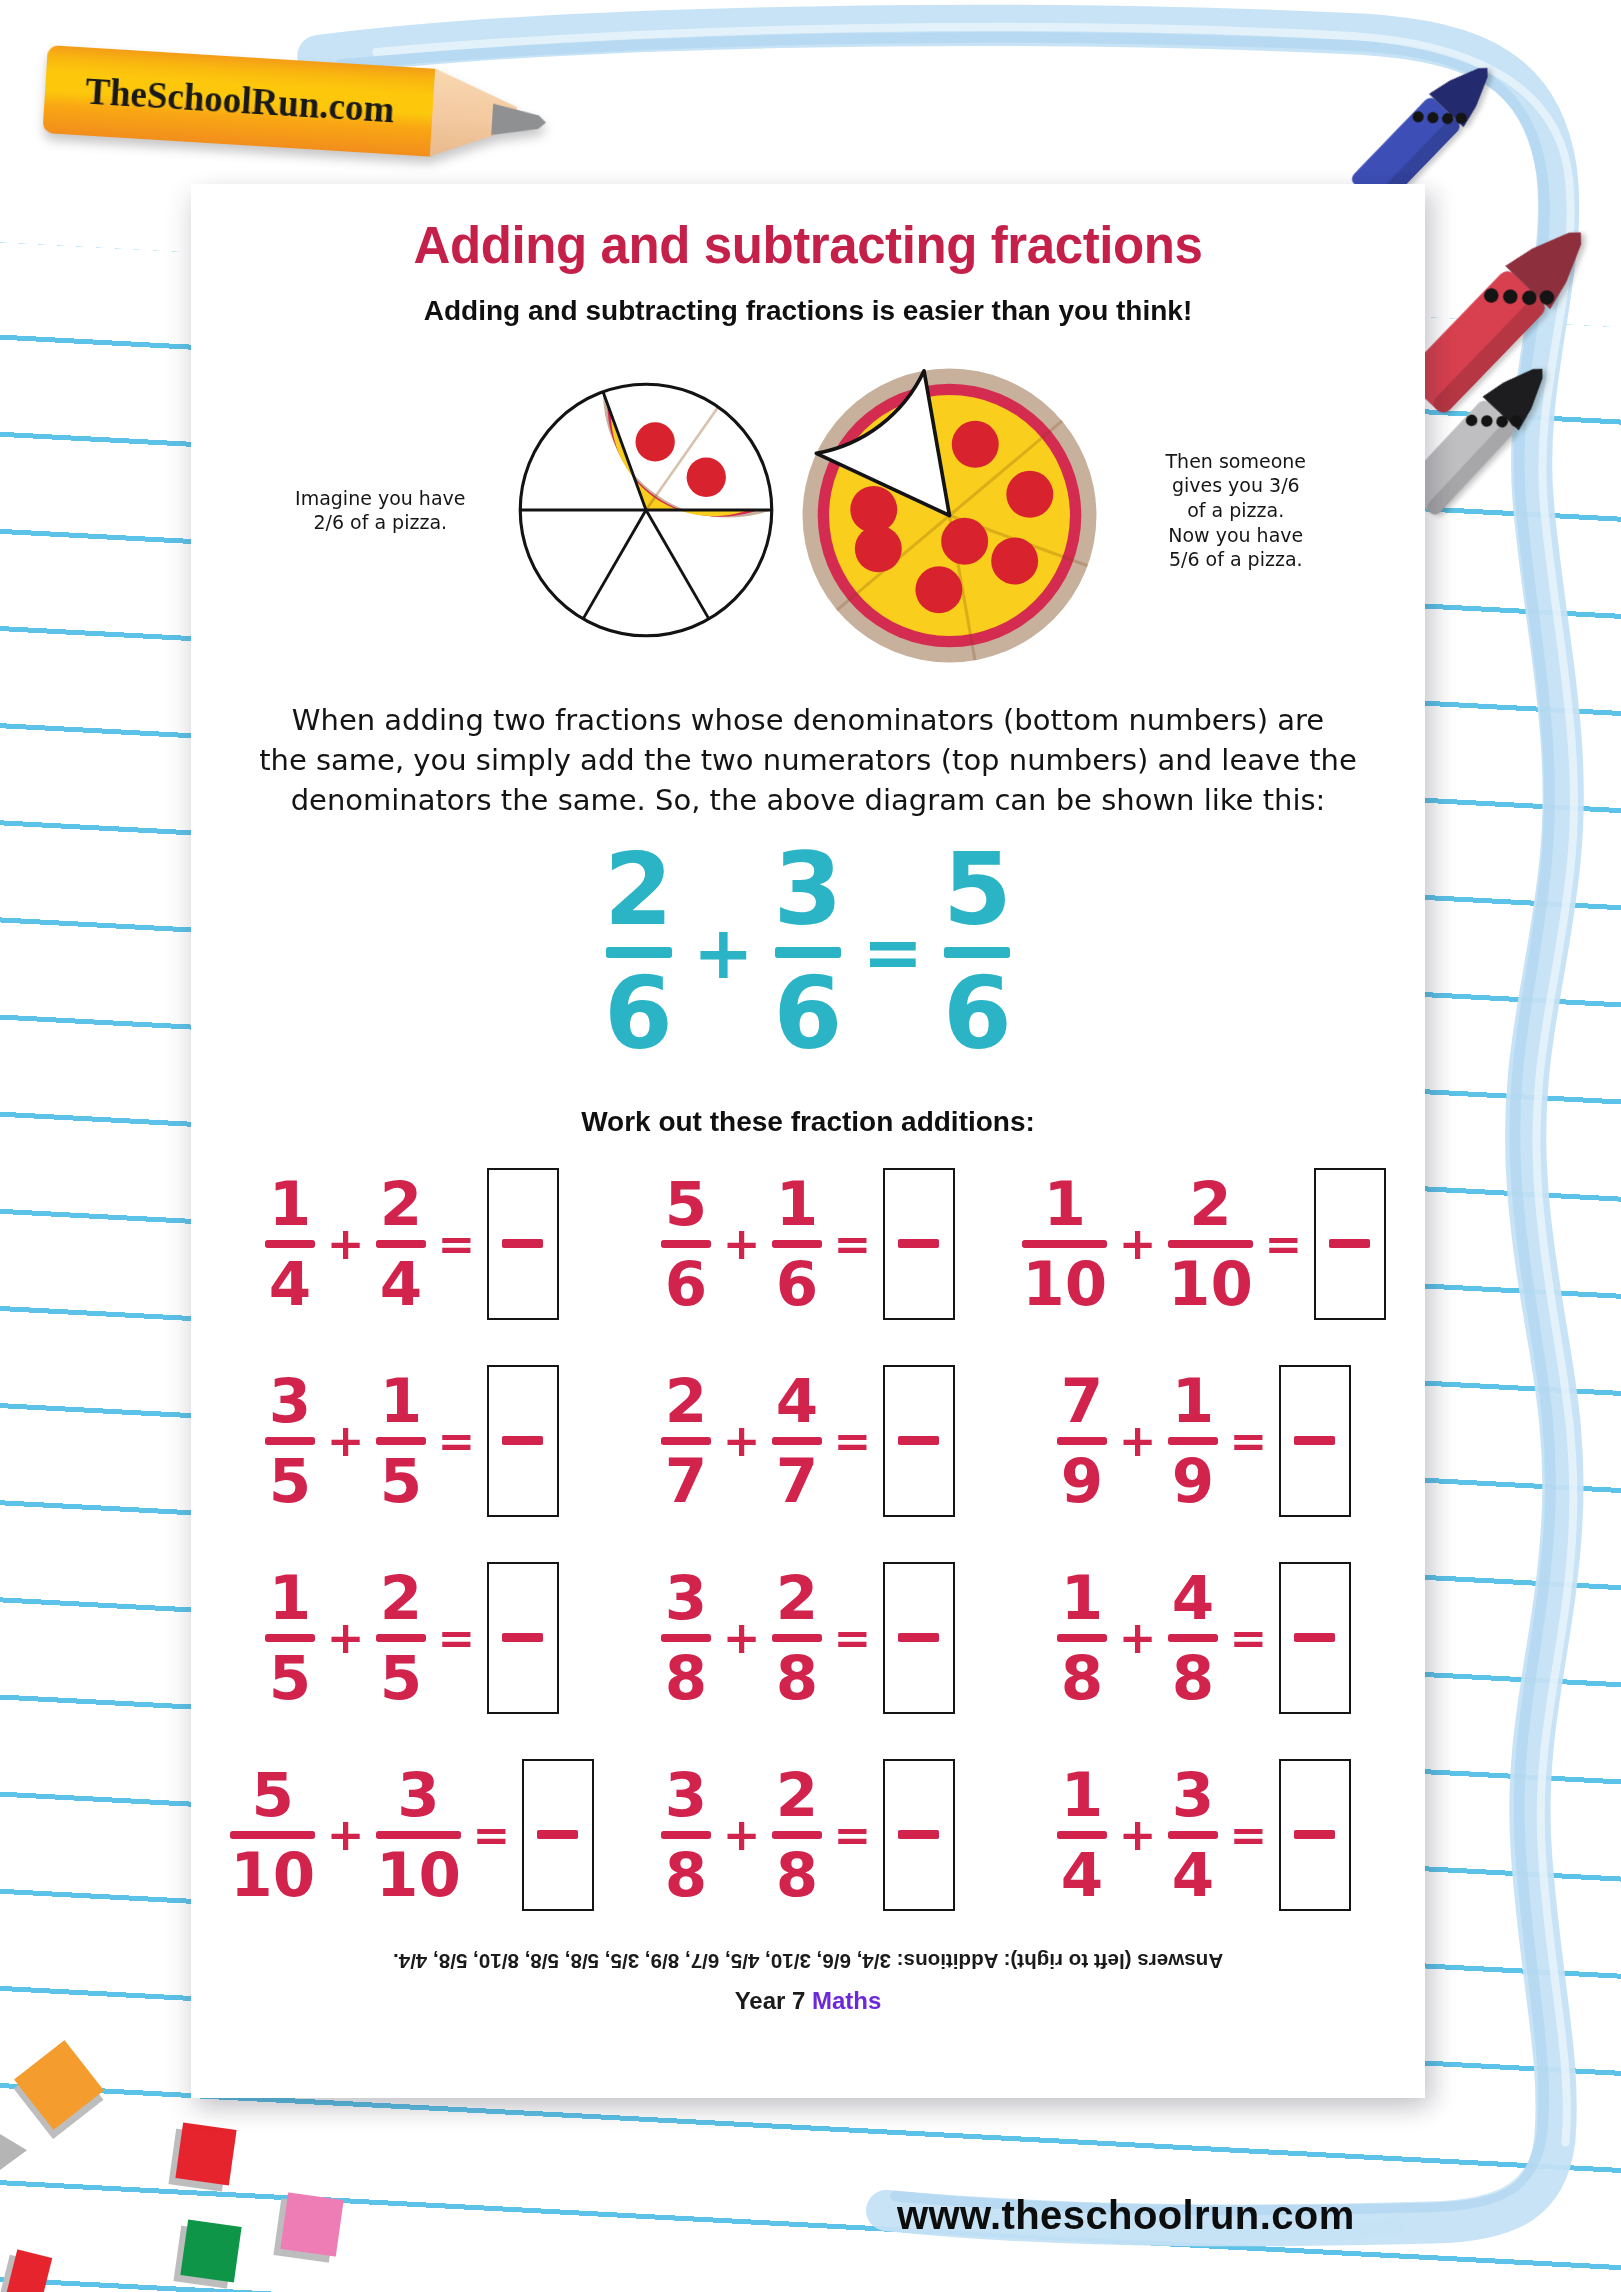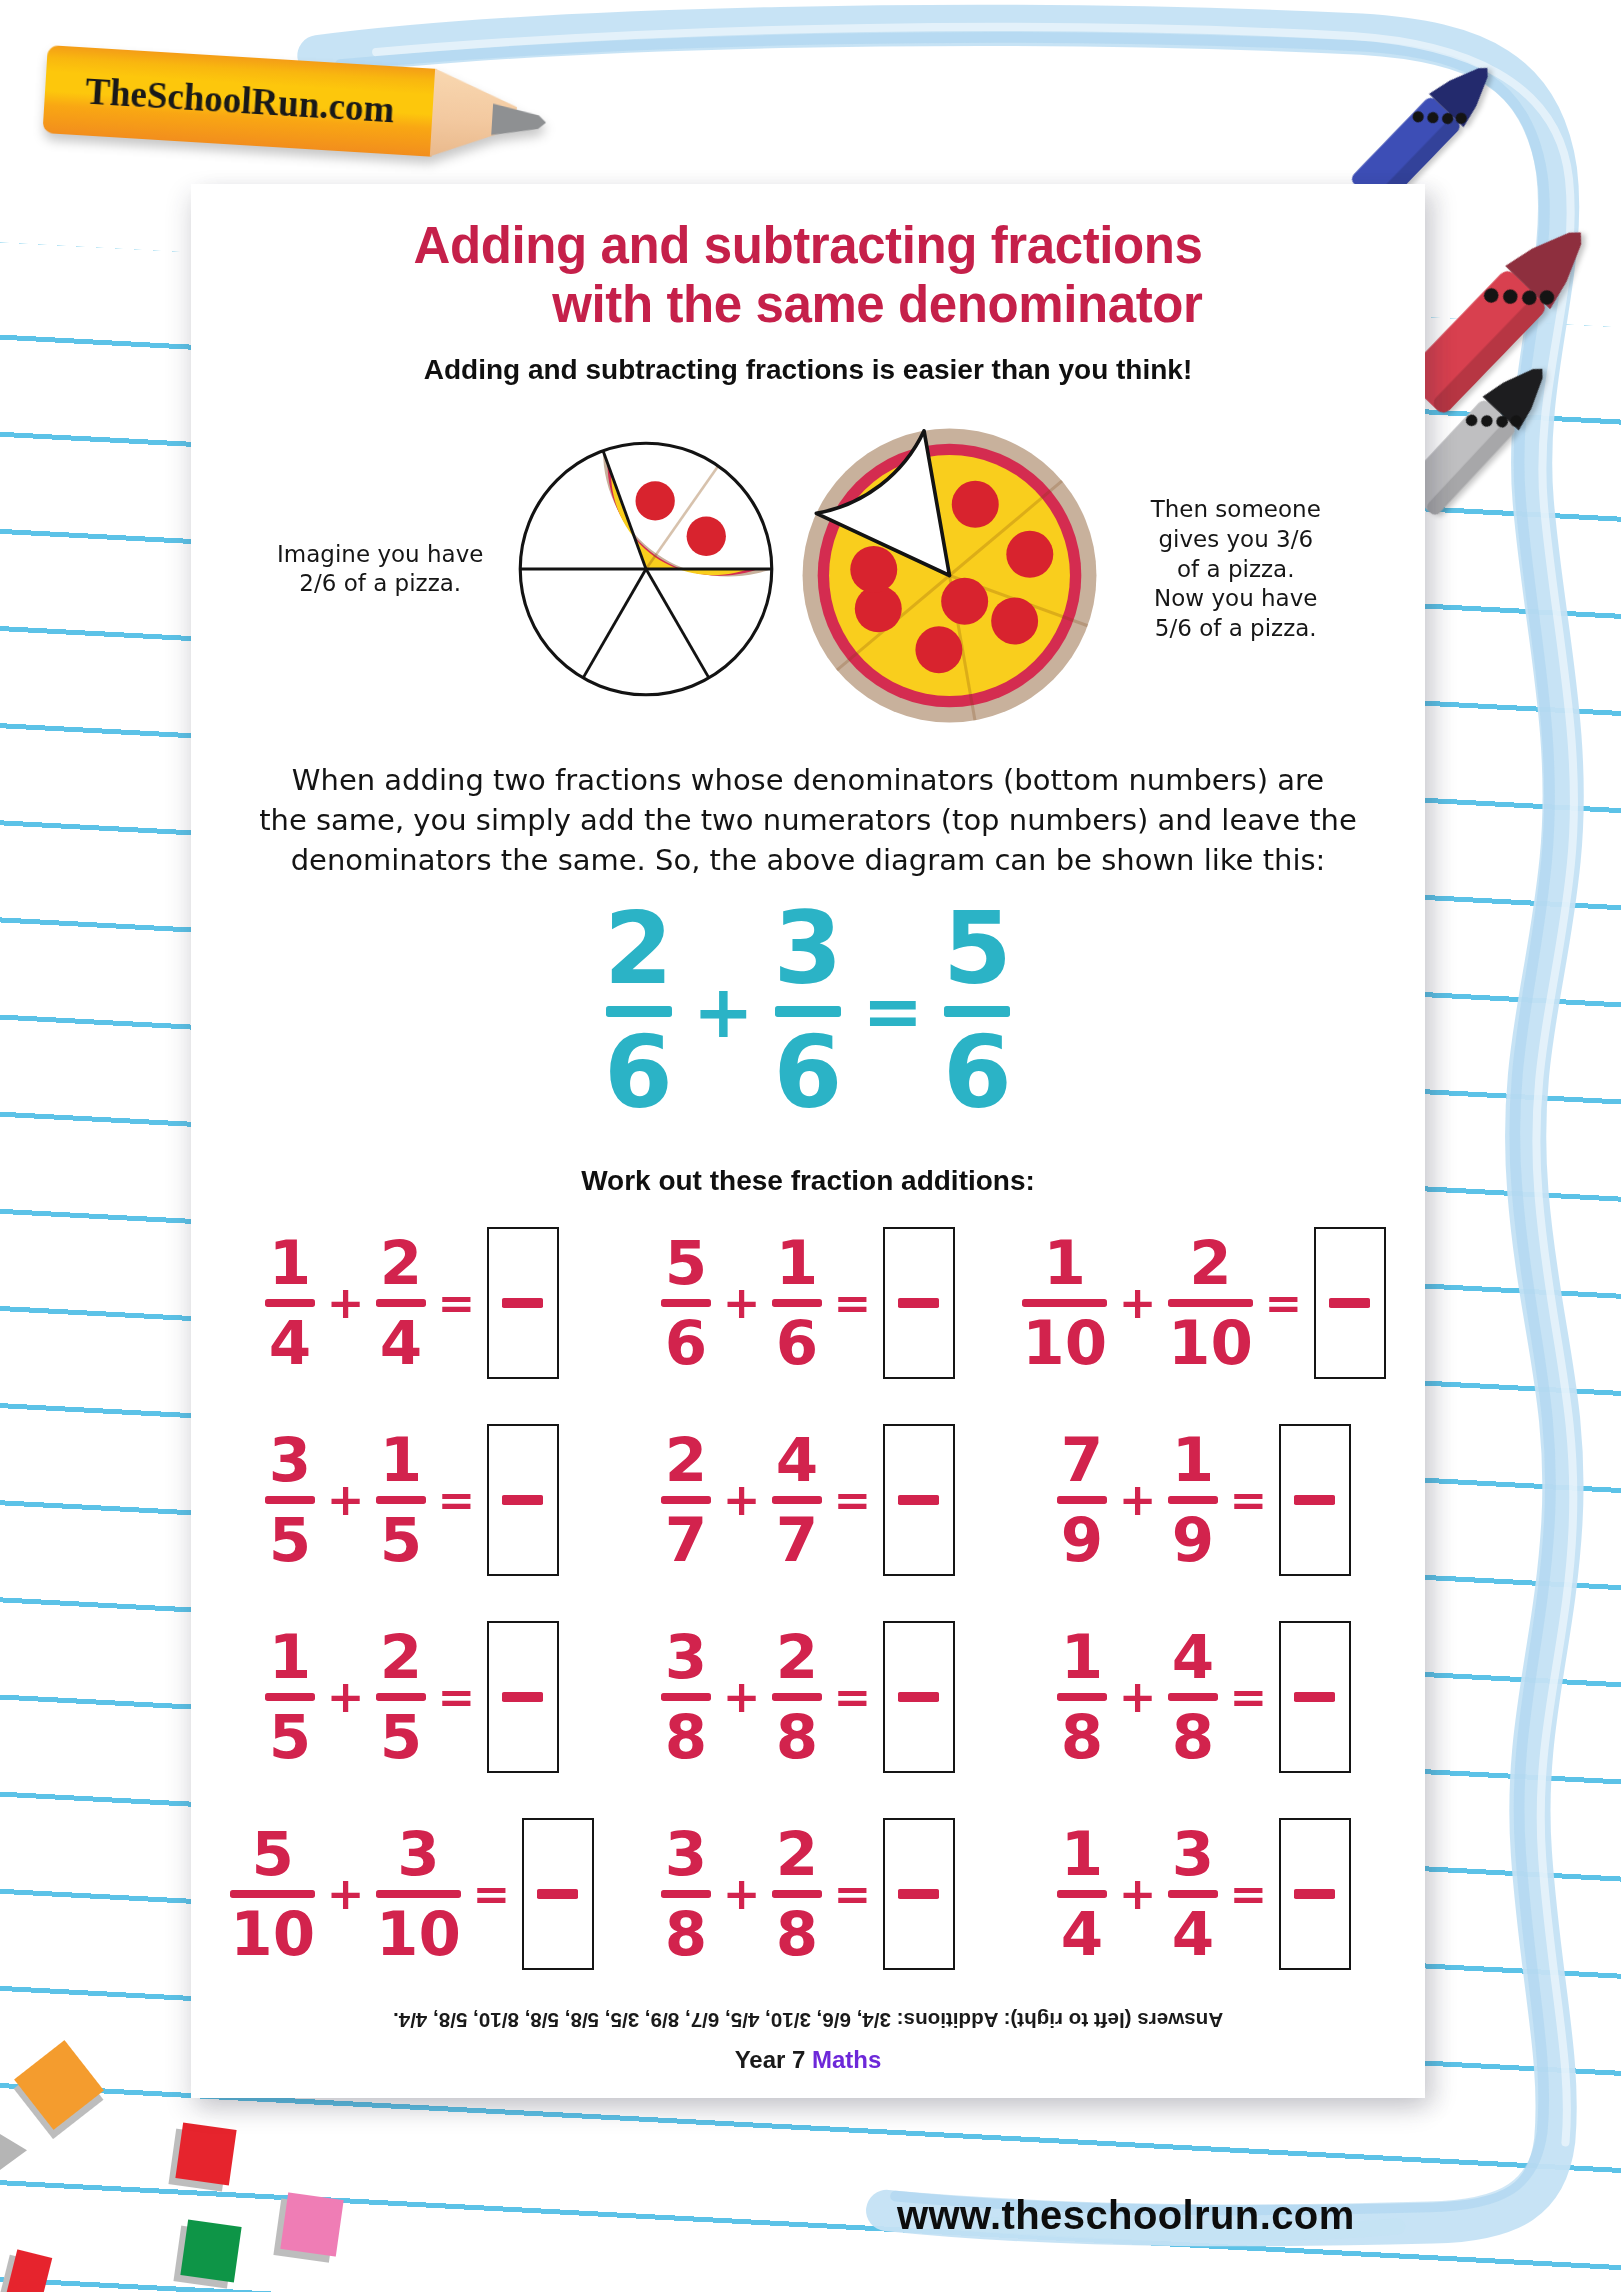--- a/index.html
+++ b/index.html
@@ -47,21 +47,21 @@
     clip-path:polygon(0 4%,86% 30%,100% 50%,86% 70%,0 96%);background:#8E9092;}
   
   .card{
     position:absolute;left:191px;top:184px;width:1234px;height:1914px;background:#ffffff;z-index:3;
     box-shadow:0 10.7px 25px rgba(40,40,60,.20),14.3px 7.2px 19.7px rgba(40,40,60,.10);
     display:flex;flex-direction:column;align-items:center;text-align:center;overflow:hidden;
   }
   .ws-title{margin-top:32px;font-size:51px;line-height:1.16;font-weight:bold;color:#C5204A;letter-spacing:-0.4px;text-align:right;}
   .ws-subtitle{margin-top:20px;font-size:28px;font-weight:bold;color:#101010;}
   .pizza-row{display:flex;align-items:center;justify-content:center;gap:21.5px;margin-top:23px;width:100%;}
-  .pizza-caption{font-family:"DejaVu Sans",sans-serif;font-size:23px;line-height:1.3;color:#161616;
+  .pizza-caption{font-family:"DejaVu Sans",sans-serif;font-size:19px;line-height:1.3;color:#161616;
     white-space:pre-line;width:226px;text-align:center;}
   .pizza2-wrap{margin-top:14.3px;}
   .ws-paragraph{margin-top:30px;font-family:"DejaVu Sans",sans-serif;font-size:29px;line-height:1.38;
     color:#141414;white-space:pre-line;}
   
   .frac{display:inline-flex;flex-direction:column;align-items:center;}
   .frac .bar{display:block;border-radius:2.7px;}
   .equation{display:flex;align-items:center;justify-content:center;gap:19.7px;margin-top:19.7px;color:#2BB3C6;}
   .equation .num{font-size:99px;font-weight:bold;line-height:1.02;font-family:"DejaVu Sans",sans-serif;}
   .equation .bar{width:66px;height:11.6px;background:#2BB3C6;margin:5.4px 0;}
@@ -134,21 +134,20 @@
   <div class="pencil-body">
     <span class="pencil-text">TheSchoolRun.com</span>
   </div>
   <div class="pencil-wood"></div>
   <div class="pencil-lead"></div>
 </div>
 
 <div class="card">
   <div class="ws-title">
     <div>Adding and subtracting fractions</div>
-    <div>with the same denominator</div>
   </div>
   <div class="ws-subtitle">Adding and subtracting fractions is easier than you think!</div>
 
   <div class="pizza-row">
     <div class="pizza-caption">Imagine you have
 2/6 of a pizza.</div>
 
     <svg width="262" height="262" viewBox="0 0 200 200">
       <path d="M100,100 L196,100 A96,96 0 0 1 67.2,9.8 Z" fill="#C8B19C"></path>
       <path d="M100,100 L186,100 A86,86 0 0 1 70.6,19.2 Z" fill="#D42C50"></path>

